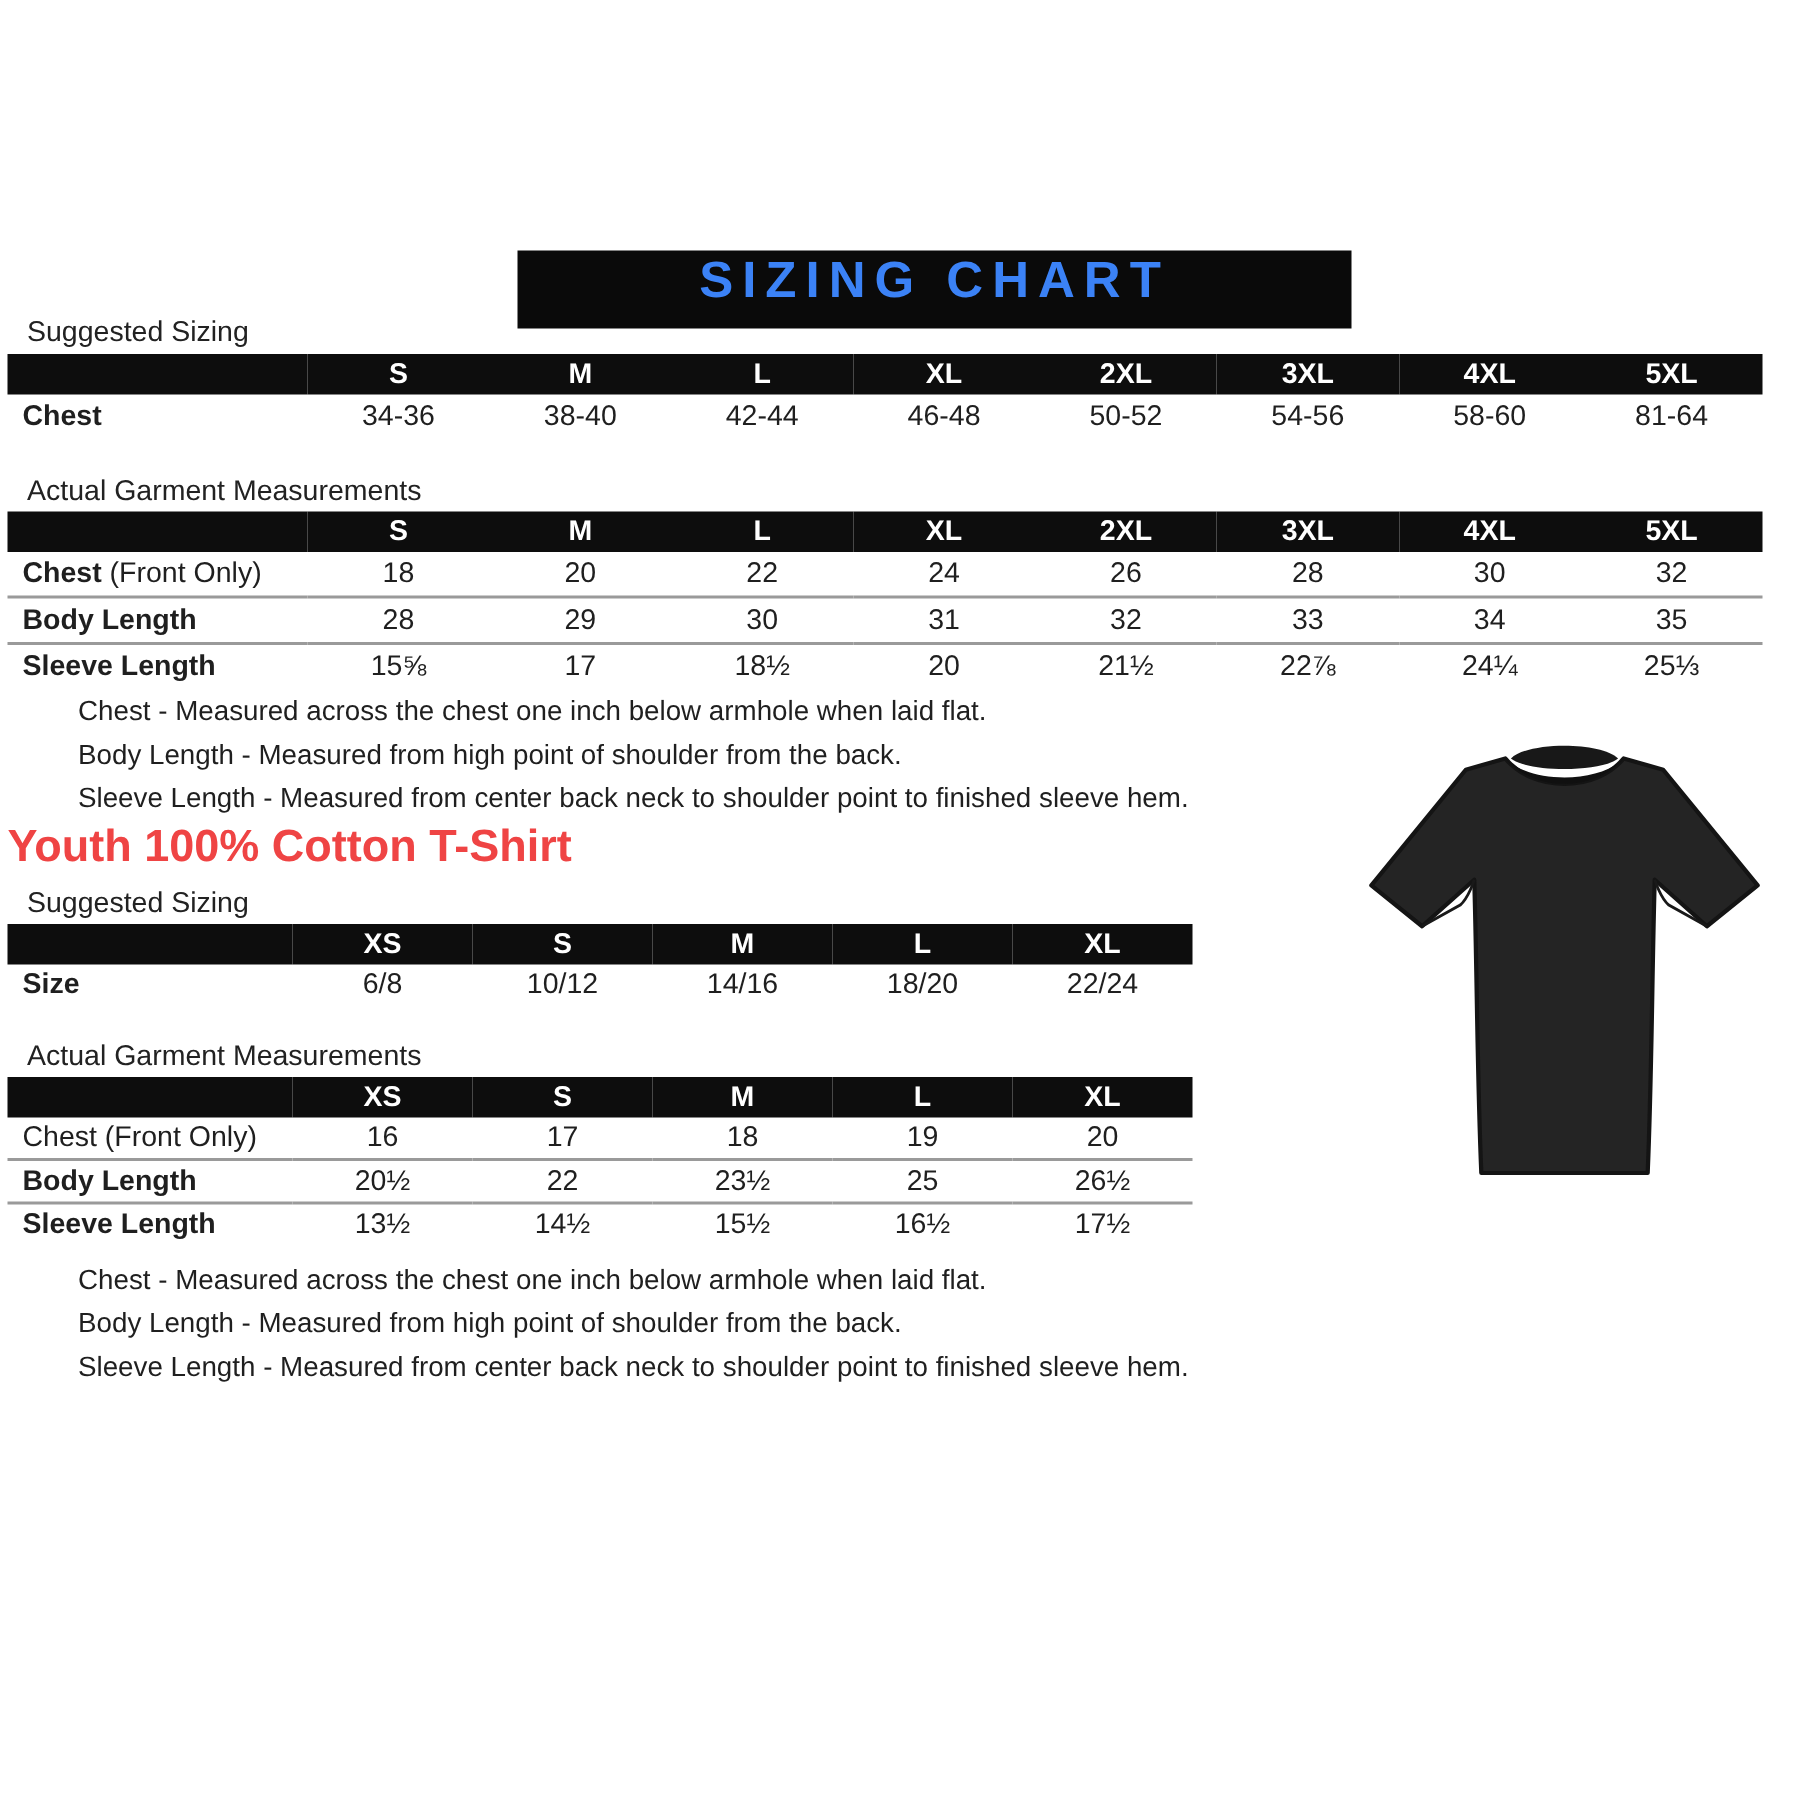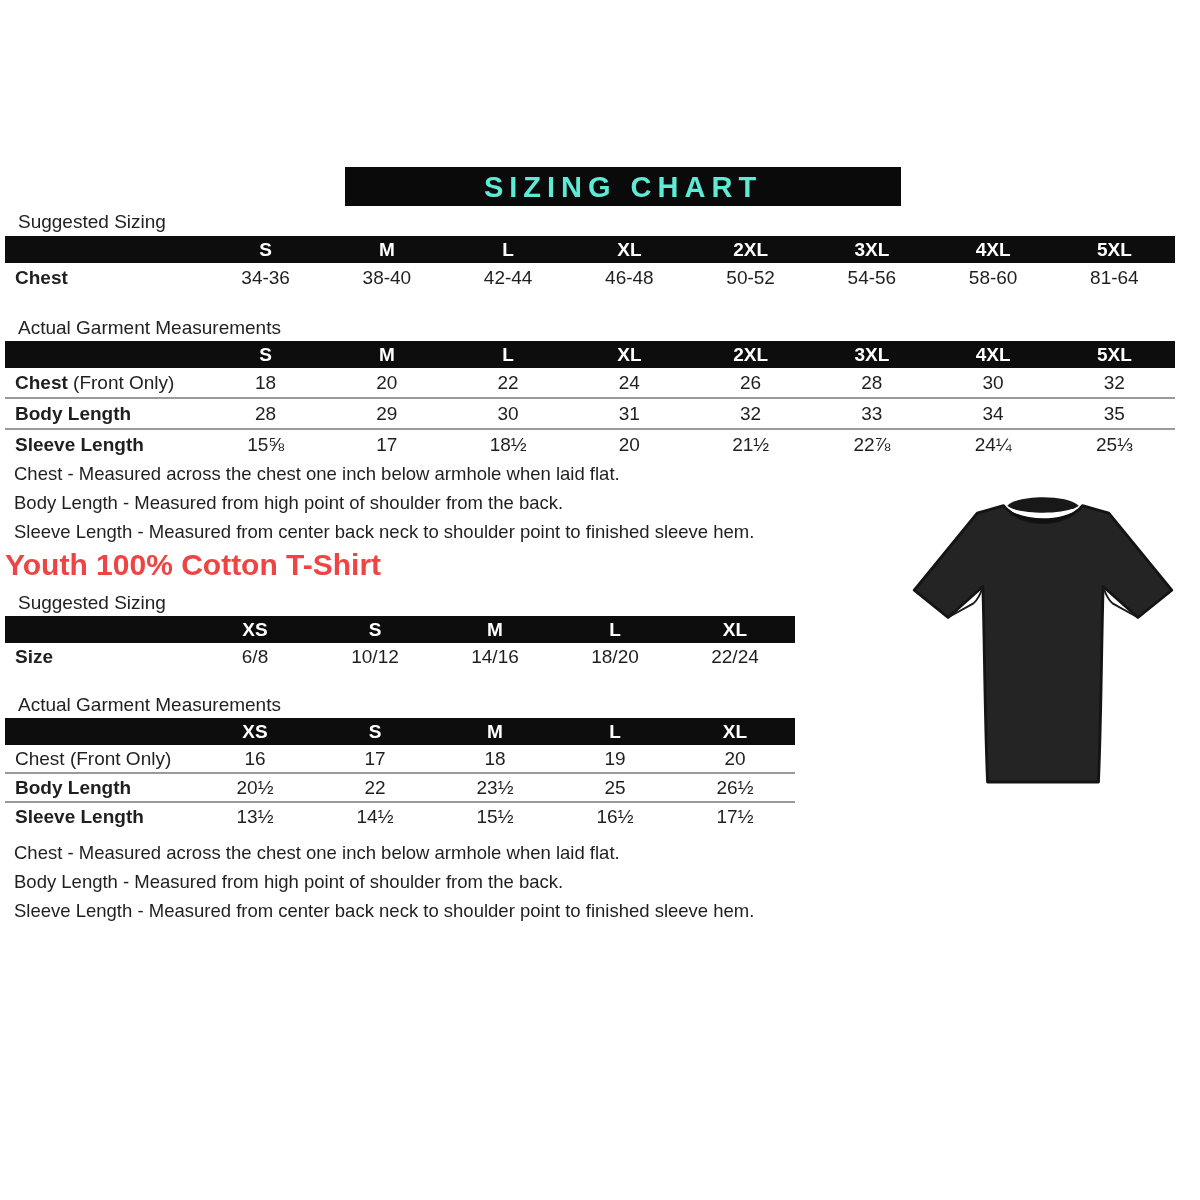--- a/index.html
+++ b/index.html
@@ -1,38 +1,38 @@
 <!DOCTYPE html>
 <html><head>
 <meta charset="utf-8">
 <style>
   html,body{margin:0;padding:0;background:#fff;}
   .page{position:relative;width:1200px;height:1200px;background:#ffffff;
         font-family:"Liberation Sans", sans-serif;color:#1c1c1c;overflow:hidden;}
 
   .main-title{position:absolute;left:14px;top:164px;font-size:31px;color:#161616;}
-  .banner{position:absolute;left:345px;top:167px;width:556px;height:39px;background:#0a0a0a;
-          color:#5eead4;font-weight:800;font-size:29px;letter-spacing:6px;text-align:center;line-height:40px;}
+  .banner{position:absolute;left:345px;top:167px;width:556px;height:52px;background:#0a0a0a;
+          color:#3b82f6;font-weight:800;font-size:34px;letter-spacing:6px;text-align:center;line-height:40px;}
   .sec-label{position:absolute;left:18px;font-size:19px;color:#222;}
   .youth-title{position:absolute;left:5px;top:548px;font-size:30px;font-weight:bold;color:#ef4444;}
 
   table{position:absolute;border-collapse:collapse;table-layout:fixed;font-size:19px;color:#1f1f1f;}
   .tbl-adult{left:5px;width:1170px;}
   .tbl-youth{left:5px;width:790px;}
   th{background:#0d0d0d;color:#ffffff;font-weight:bold;height:27px;padding:0;text-align:center;font-size:19px;}
   td{text-align:center;height:29px;padding:0;margin-top:16px;}
   .tbl-youth td{height:27px;}
   th.lbl{width:200px;}
   .tbl-youth th.lbl{width:190px;}
   td.lbl{text-align:left;padding-left:10px;}
   .ruled tbody tr + tr td{border-top:2px solid #9a9a9a;}
   td.bold, .bold{font-weight:bold;}
 
   .notes{position:absolute;left:14px;font-size:18.5px;line-height:29px;color:#1f1f1f;}
-  .notes div{white-space:nowrap;}
+  .notes div{white-space:nowrap;margin-left:38px;}
 
   .tshirt-wrap{position:absolute;left:902px;top:478px;width:282px;height:326px;}
 </style>
 </head>
 <body>
 
 <div class="page">
 
   <div class="banner">SIZING CHART</div>
 

